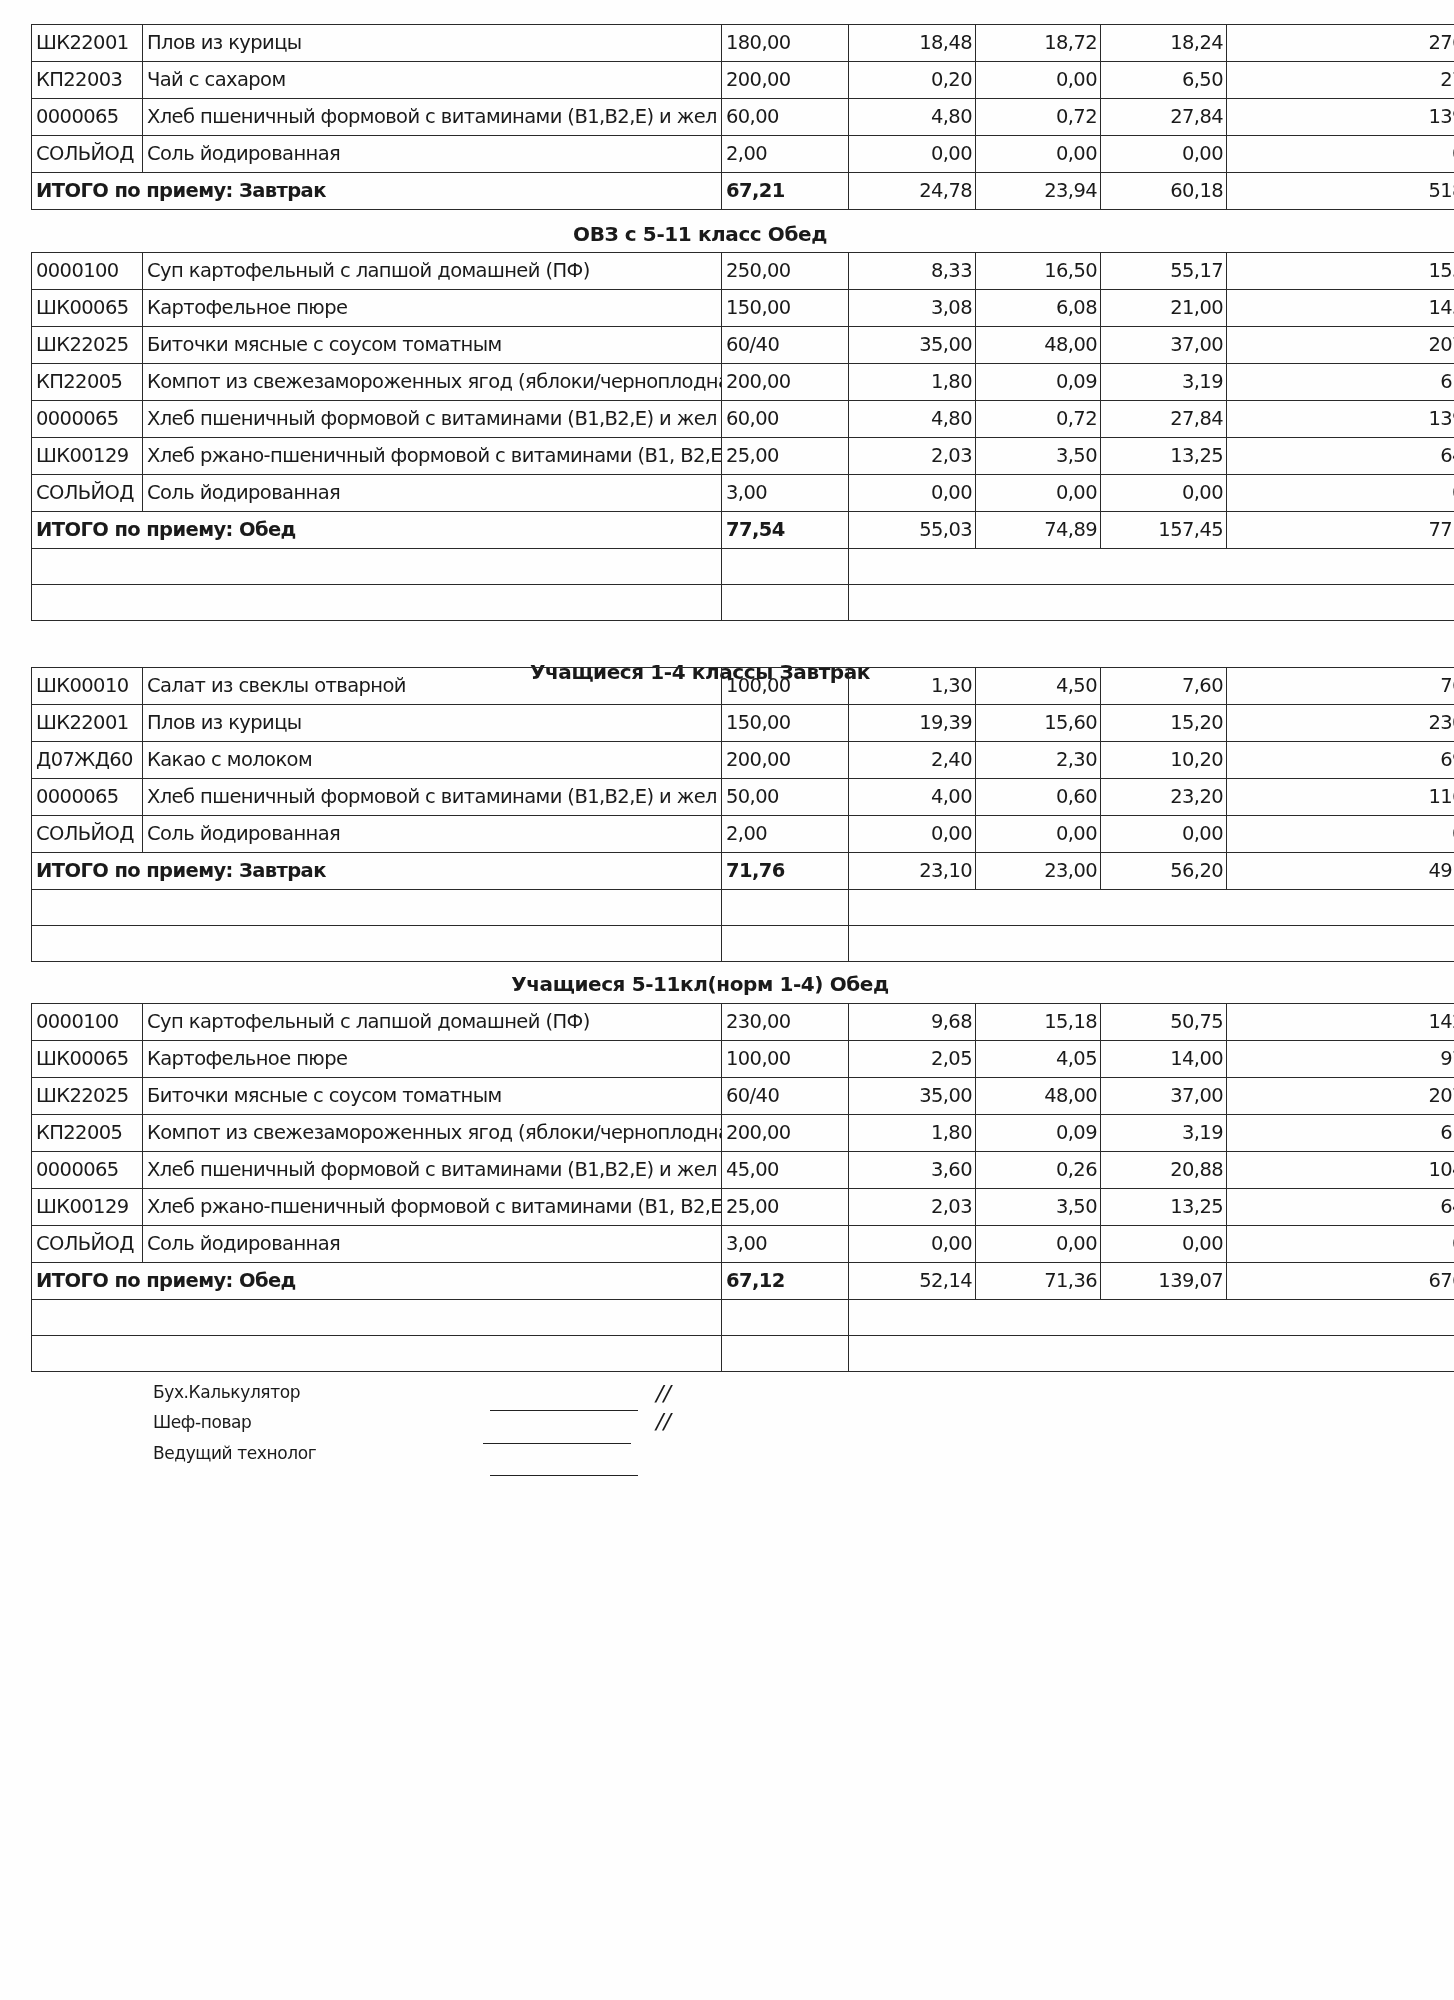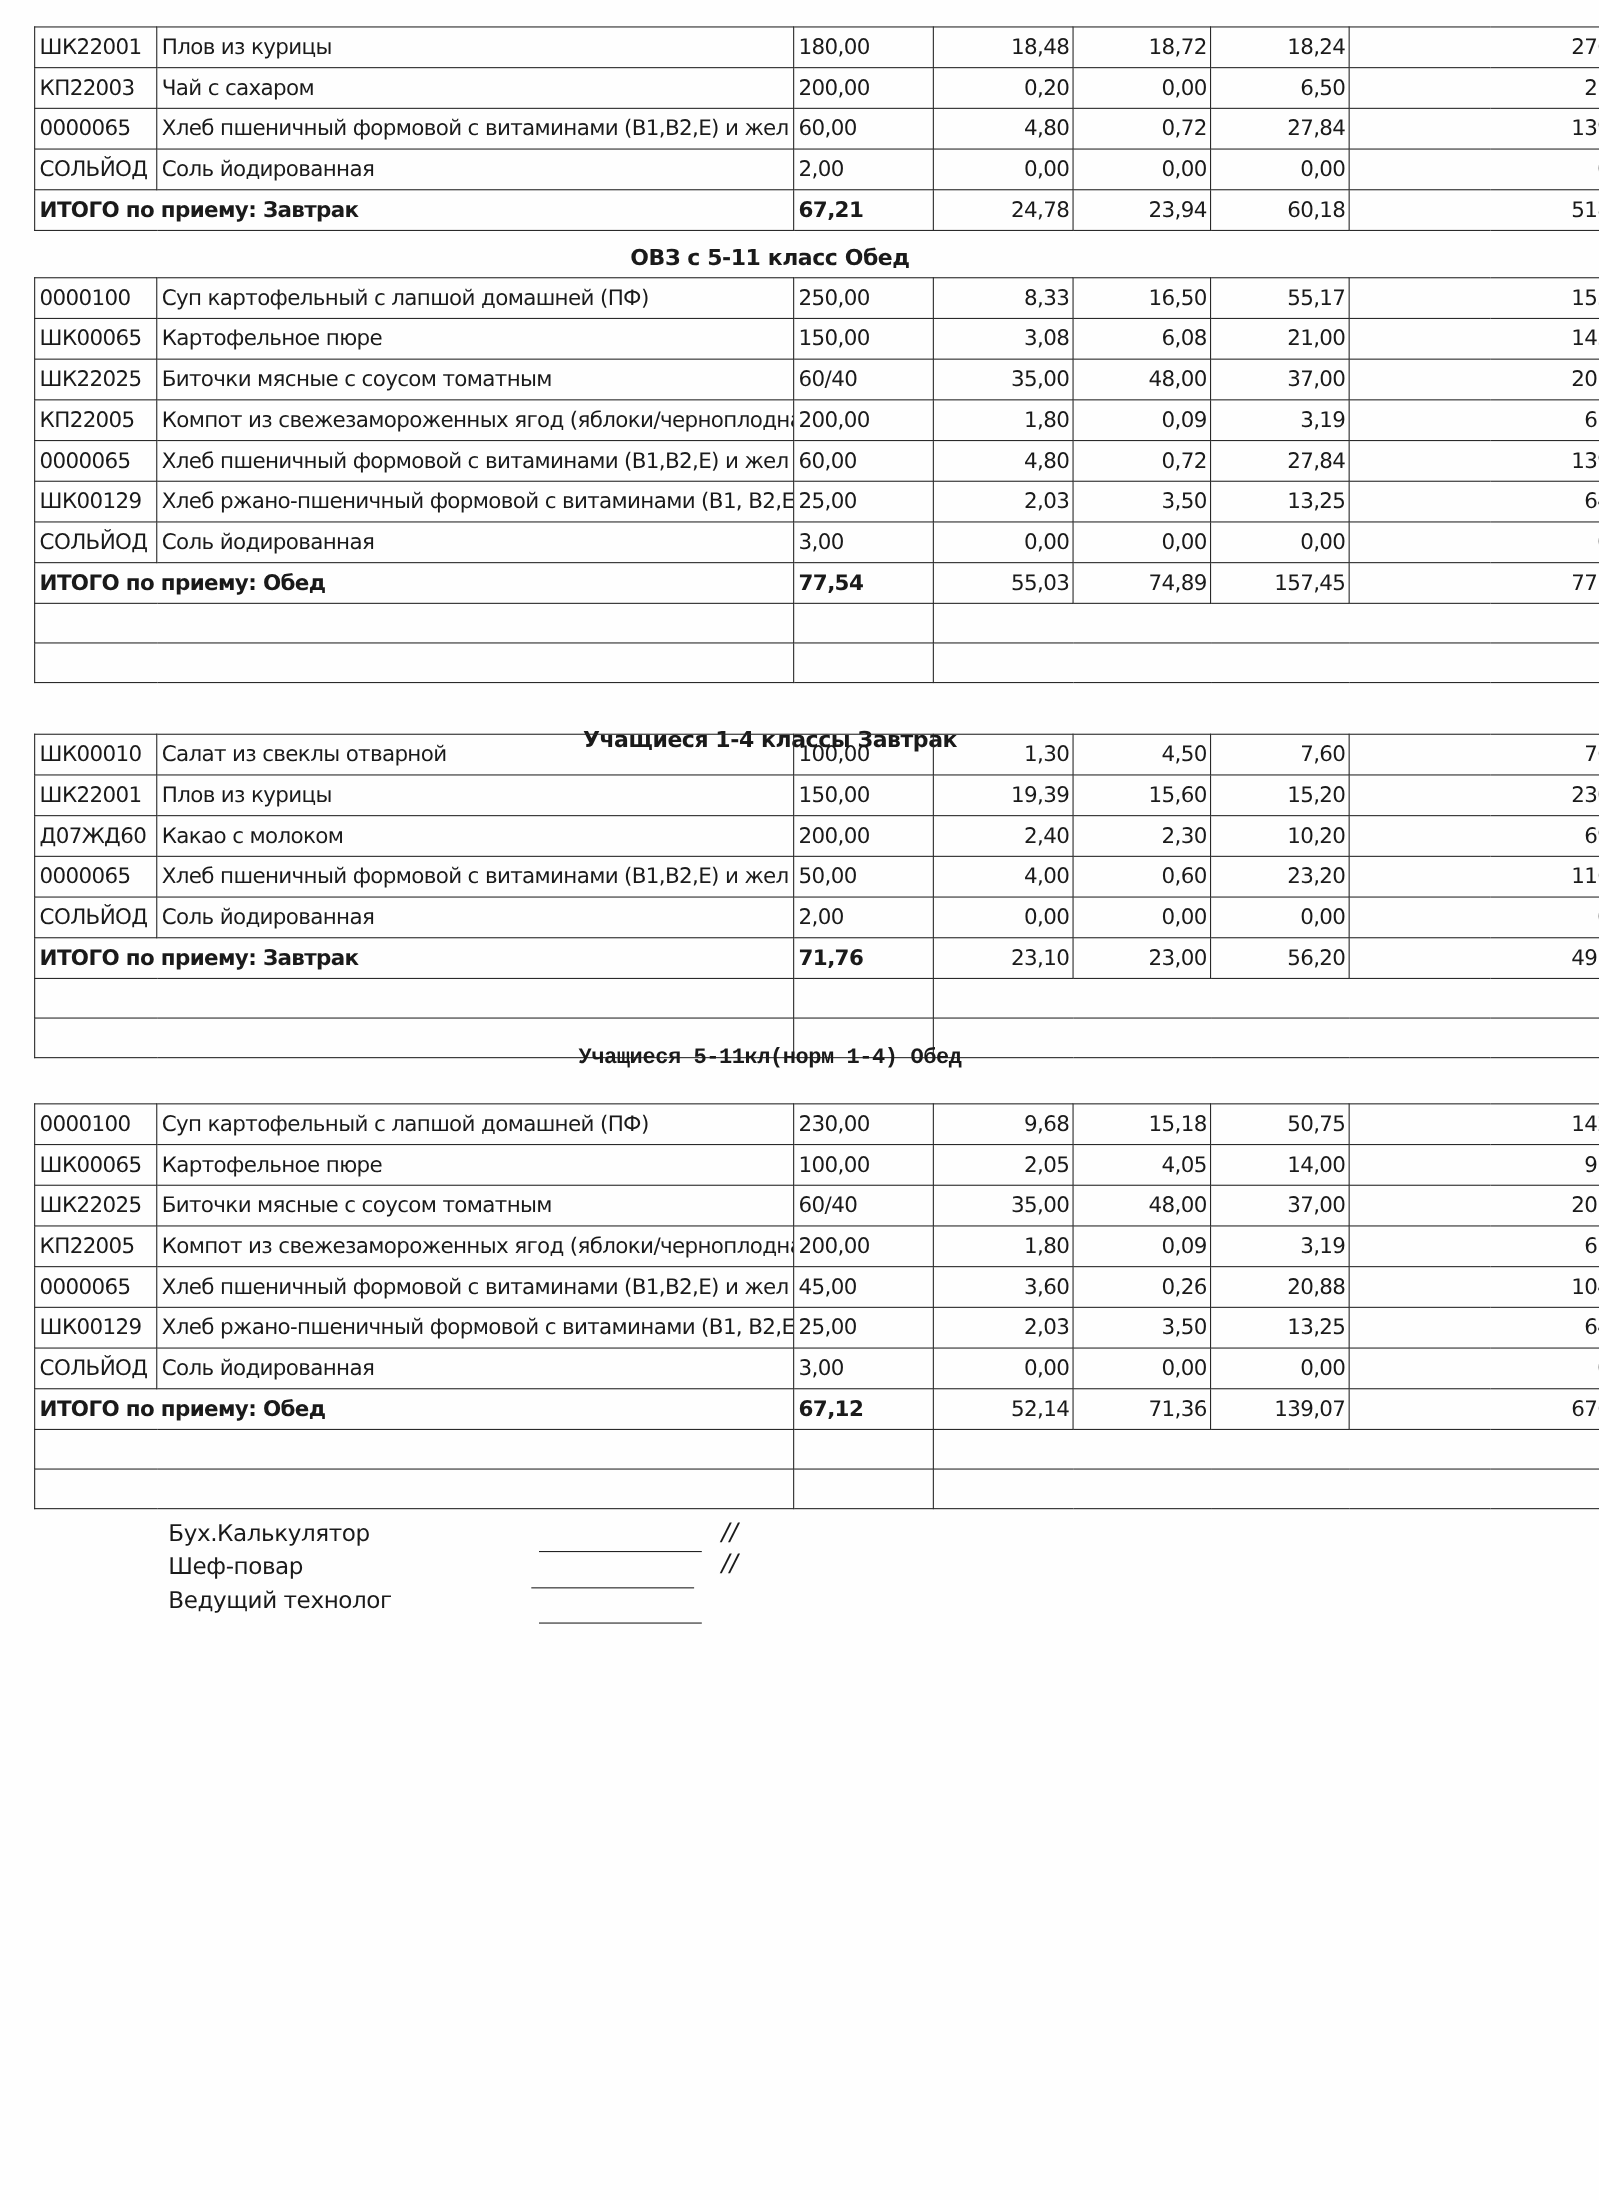--- a/index.html
+++ b/index.html
@@ -19,21 +19,21 @@
   .tbl td.num { text-align: right; padding-right: 3px; }
   .tbl td.qty { }
   .tbl td.clip { text-overflow: clip; }
   .tbl tr.total td { font-weight: bold; }
   .tbl tr.total td.nb { font-weight: normal; margin-left: 39px; }
   .tbl tr.blank td { height: 35px; }
   .heading {
     position: absolute; left: 31px; width: 1338px; text-align: center;
     font-weight: bold; font-size: 20px; letter-spacing: -0.4px; line-height: 36px;
   }
-  .sig { position: absolute; left: 153px; font-size: 21px; letter-spacing: -0.4px; }
+  .sig { position: absolute; left: 153px; font-size: 17px; letter-spacing: -0.4px; }
   .sig-line { position: absolute; height: 0; border-top: 1.6px solid #222; }
   .sig-slash { position: absolute; font-size: 22px; font-style: italic; }
 </style>
 </head>
 <body>
 
 <table class="tbl" style="top:24px;">
   <colgroup>
       <col style="width:111px">
       <col style="width:579px">
@@ -261,21 +261,21 @@
       <td colspan="5"></td>
     </tr>
       <tr class="blank">
       <td colspan="2"></td>
       <td></td>
       <td colspan="5"></td>
     </tr>
     </tbody>
 </table>
 
-<div class="heading" style="top:944px;font-family:Liberation Mono, monospace;">Учащиеся 5-11кл(норм 1-4) Обед</div>
+<div class="heading" style="top:966px;">Учащиеся 5-11кл(норм 1-4) Обед</div>
 <table class="tbl" style="top:1003px;">
   <colgroup>
       <col style="width:111px">
       <col style="width:579px">
       <col style="width:127px">
       <col style="width:127px">
       <col style="width:125px">
       <col style="width:126px">
       <col style="width:128px">
       <col style="width:142px">

